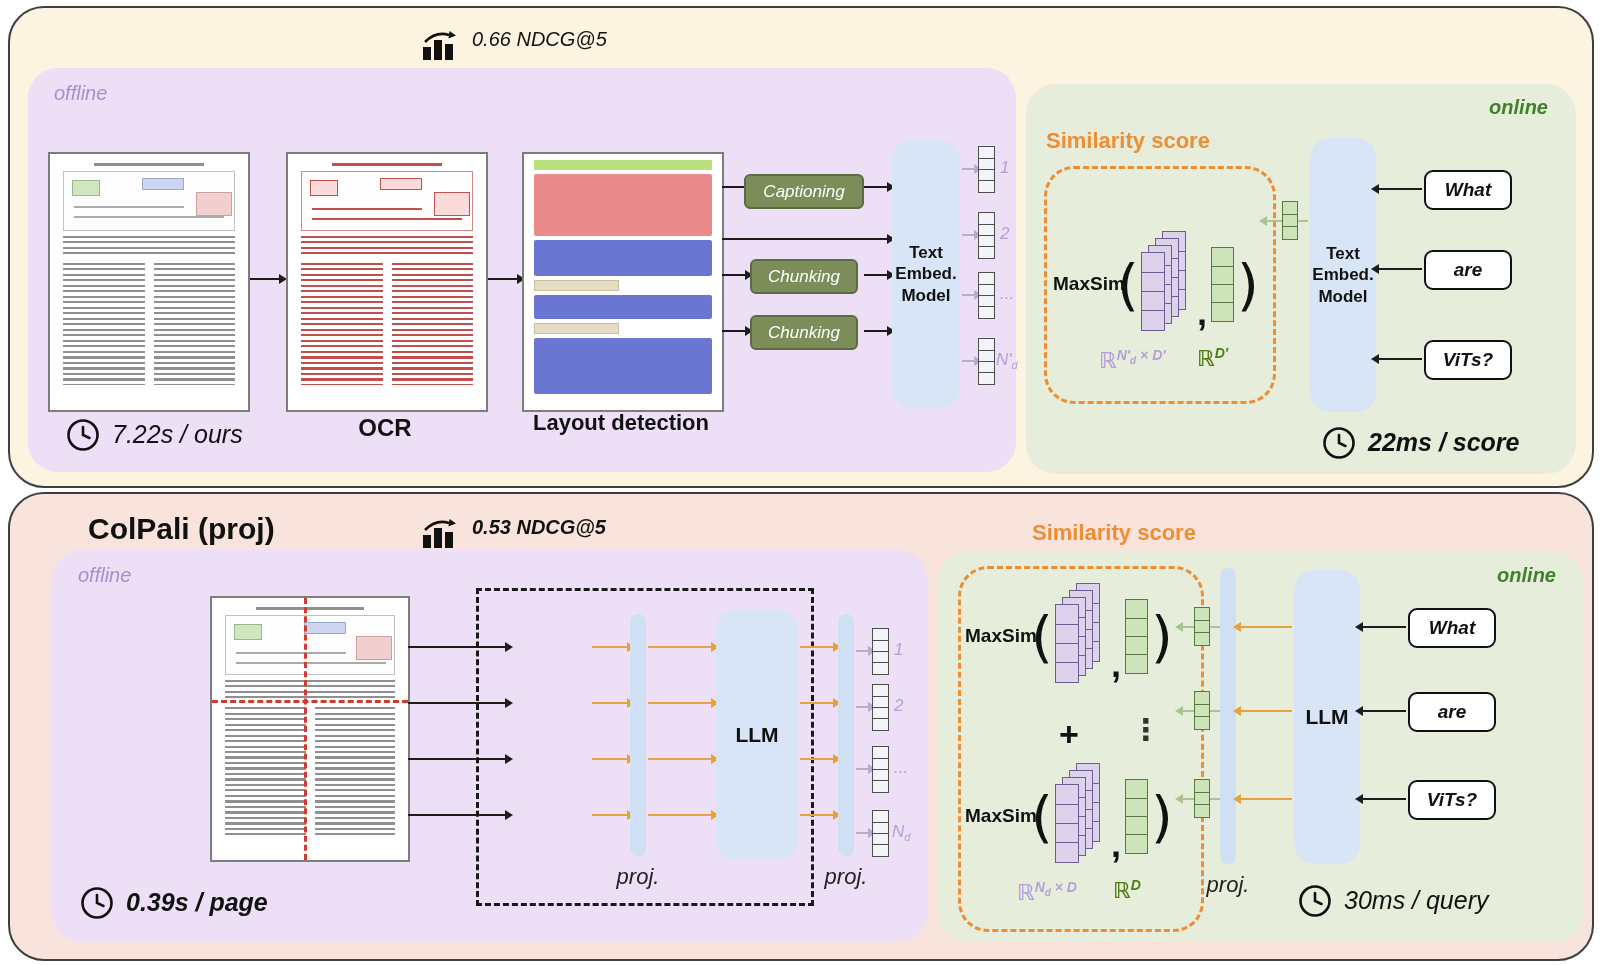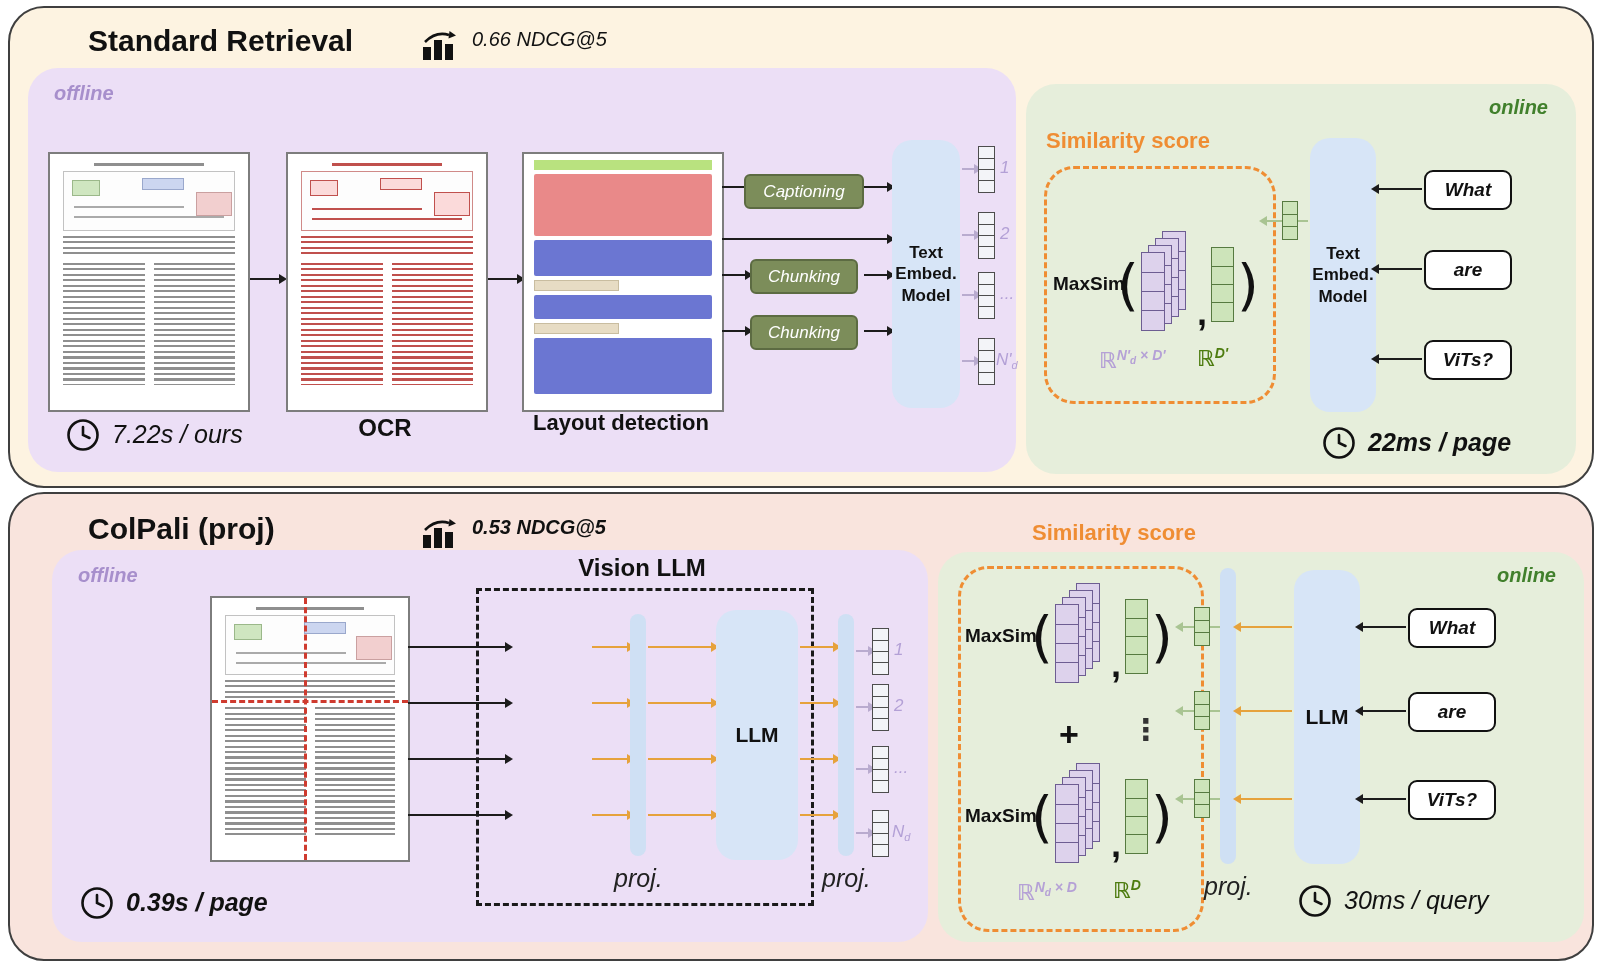--- a/index.html
+++ b/index.html
@@ -7,21 +7,21 @@
   .figure{position:relative;width:1600px;height:965px;overflow:hidden;background:#fff;}
   .abs{position:absolute;}
   .panel{position:absolute;border:2.5px solid #3f3f3f;border-radius:36px;}
   .panel.standard{left:8px;top:6px;width:1582px;height:478px;background:#fdf3e1;}
   .panel.colpali{left:8px;top:492px;width:1582px;height:465px;background:#f9e4dd;}
   .subpanel{position:absolute;border-radius:30px;}
   .subpanel.purple{background:#ecdff6;}
   .subpanel.green{background:#e6eedb;}
   .title{position:absolute;font-size:30px;font-weight:700;}
   .metric{position:absolute;font-size:20px;font-style:italic;font-weight:700;}
-  .offline-lab{position:absolute;color:#a78fcc;font-style:italic;font-weight:700;font-size:20px;}
+  .offline-lab{position:absolute;color:#a78fcc;font-style:italic;font-weight:400;font-size:20px;}
   .online-lab{position:absolute;color:#41802c;font-style:italic;font-weight:700;font-size:20px;}
   .sim-lab{position:absolute;color:#ef8d33;font-weight:700;font-size:22px;}
   .time{position:absolute;font-size:25px;font-style:italic;}
   .time.bold{font-weight:700;}
   .clockwrap{position:absolute;width:34px;height:34px;}
   .chartwrap{position:absolute;width:40px;height:30px;}
   
   .doc{position:absolute;background:#fff;border:2px solid #7d7d7d;overflow:hidden;}
   .dtitle{height:3px;background:#8f8f8f;margin:9px 44px 5px;}
   .ocr .dtitle{background:#c0504d;}
@@ -39,21 +39,21 @@
   .rline{position:absolute;display:block;}
   .rline.v{top:0;bottom:0;left:47%;border-left:3px dashed #cf3b2f;}
   .rline.h{left:0;right:0;top:39%;border-top:3px dashed #cf3b2f;}
   
   .blue-mod{position:absolute;background:#d7e5f7;border-radius:20px;display:flex;flex-direction:column;align-items:center;justify-content:center;font-weight:700;text-align:center;}
   .blue-mod span{display:block;font-size:17px;line-height:1.25;}
   .blue-mod.llm span{font-size:21px;}
   .bar{position:absolute;background:#cfe0f4;border-radius:8px;}
   .pill{position:absolute;background:#7c8d5a;border:2px solid #5c6b42;border-radius:6px;color:#fff;font-style:italic;font-size:17px;display:flex;align-items:center;justify-content:center;}
   .qbox{position:absolute;background:#fff;border:2.5px solid #111;border-radius:9px;font-weight:700;font-style:italic;font-size:19px;display:flex;align-items:center;justify-content:center;}
-  .proj-lab{position:absolute;font-style:italic;font-size:25px;color:#222;width:48px;text-align:center;}
+  .proj-lab{position:absolute;font-style:italic;font-size:22px;color:#222;width:48px;text-align:center;}
   .vllm-lab{position:absolute;font-weight:700;font-size:24px;text-align:center;}
   .dashedblack{position:absolute;border:3px dashed #1a1a1a;}
   .dashedorange{position:absolute;border:3.5px dashed #ef8d33;border-radius:30px;}
   
   .arrow{position:absolute;height:2.4px;color:#1c1c1c;background:currentColor;}
   .arrow::after{content:"";position:absolute;right:-7px;top:50%;transform:translateY(-50%);border-top:5.5px solid transparent;border-bottom:5.5px solid transparent;border-left:8px solid currentColor;}
   .arrow.left::after{right:auto;left:-7px;border-left:0;border-right:8px solid currentColor;}
   .arrow.orange{color:#e6a23c;}
   .arrow.lav{color:#b9abcf;}
   .arrow.sage{color:#a9c492;}
@@ -78,21 +78,20 @@
   .dim.greenc{color:#4d7c0f;}
   .veclab{position:absolute;color:#b3a0d6;font-style:italic;font-size:17px;}
   .veclab sub{font-size:11px;}
 </style>
 </head>
 <body>
 
 <div class="figure">
 
   <section class="panel standard">
-    <span class="title" style="left:78px;top:16px;">Standard Retrieval</span>
     <span class="chartwrap" style="left:412px;top:22px;">
       <svg width="40" height="30" viewBox="0 0 40 30">
           <rect x="1" y="17" width="8" height="13" fill="#111"></rect>
           <rect x="12" y="10" width="8" height="20" fill="#111"></rect>
           <rect x="23" y="14" width="8" height="16" fill="#111"></rect>
           <path d="M3 12 Q 14 1 27 5" fill="none" stroke="#111" stroke-width="2.6"></path>
           <path d="M27.5 1 L34 5.5 L26.5 8.5 Z" fill="#111"></path>
         </svg>
     </span>
     <span class="metric" style="left:462px;top:20px;font-weight:500;">0.66 NDCG@5</span>
@@ -272,21 +271,21 @@
       <div class="qbox" style="left:398px;top:86px;width:84px;height:36px;">What</div>
       <div class="qbox" style="left:398px;top:166px;width:84px;height:36px;">are</div>
       <div class="qbox" style="left:398px;top:256px;width:84px;height:36px;">ViTs?</div>
 
       <span class="clockwrap" style="left:296px;top:342px;">
         <svg width="34" height="34" viewBox="0 0 34 34">
             <circle cx="17" cy="17" r="14.5" fill="none" stroke="#111" stroke-width="2.6"></circle>
             <path d="M17 9v8l6.5 3" fill="none" stroke="#111" stroke-width="2.6" stroke-linecap="round"></path>
           </svg>
       </span>
-      <span class="time bold" style="left:342px;top:344px;">22ms / page</span>
+      <span class="time bold" style="left:342px;top:344px;">22ms / score</span>
     </div>
   </section>
 
   <section class="panel colpali">
     <span class="title" style="left:78px;top:18px;">ColPali (proj)</span>
     <span class="chartwrap" style="left:412px;top:24px;">
       <svg width="40" height="30" viewBox="0 0 40 30">
           <rect x="1" y="17" width="8" height="13" fill="#111"></rect>
           <rect x="12" y="10" width="8" height="20" fill="#111"></rect>
           <rect x="23" y="14" width="8" height="16" fill="#111"></rect>
@@ -316,21 +315,20 @@
         </div>
         <i class="rline v"></i>
         <i class="rline h"></i>
       </div>
 
       <i class="arrow" style="left:356px;top:96px;width:98px;"></i>
       <i class="arrow" style="left:356px;top:152px;width:98px;"></i>
       <i class="arrow" style="left:356px;top:208px;width:98px;"></i>
       <i class="arrow" style="left:356px;top:264px;width:98px;"></i>
 
-      <span class="vllm-lab" style="left:424px;top:4px;width:332px;">Vision LLM</span>
       <div class="dashedblack" style="left:424px;top:38px;width:332px;height:312px;"></div>
 
 
       <i class="arrow orange" style="left:540px;top:96px;width:36px;"></i>
       <i class="arrow orange" style="left:540px;top:152px;width:36px;"></i>
       <i class="arrow orange" style="left:540px;top:208px;width:36px;"></i>
       <i class="arrow orange" style="left:540px;top:264px;width:36px;"></i>
 
       <div class="bar" style="left:578px;top:64px;width:16px;height:242px;"></div>
       <span class="proj-lab" style="left:562px;top:314px;">proj.</span>

